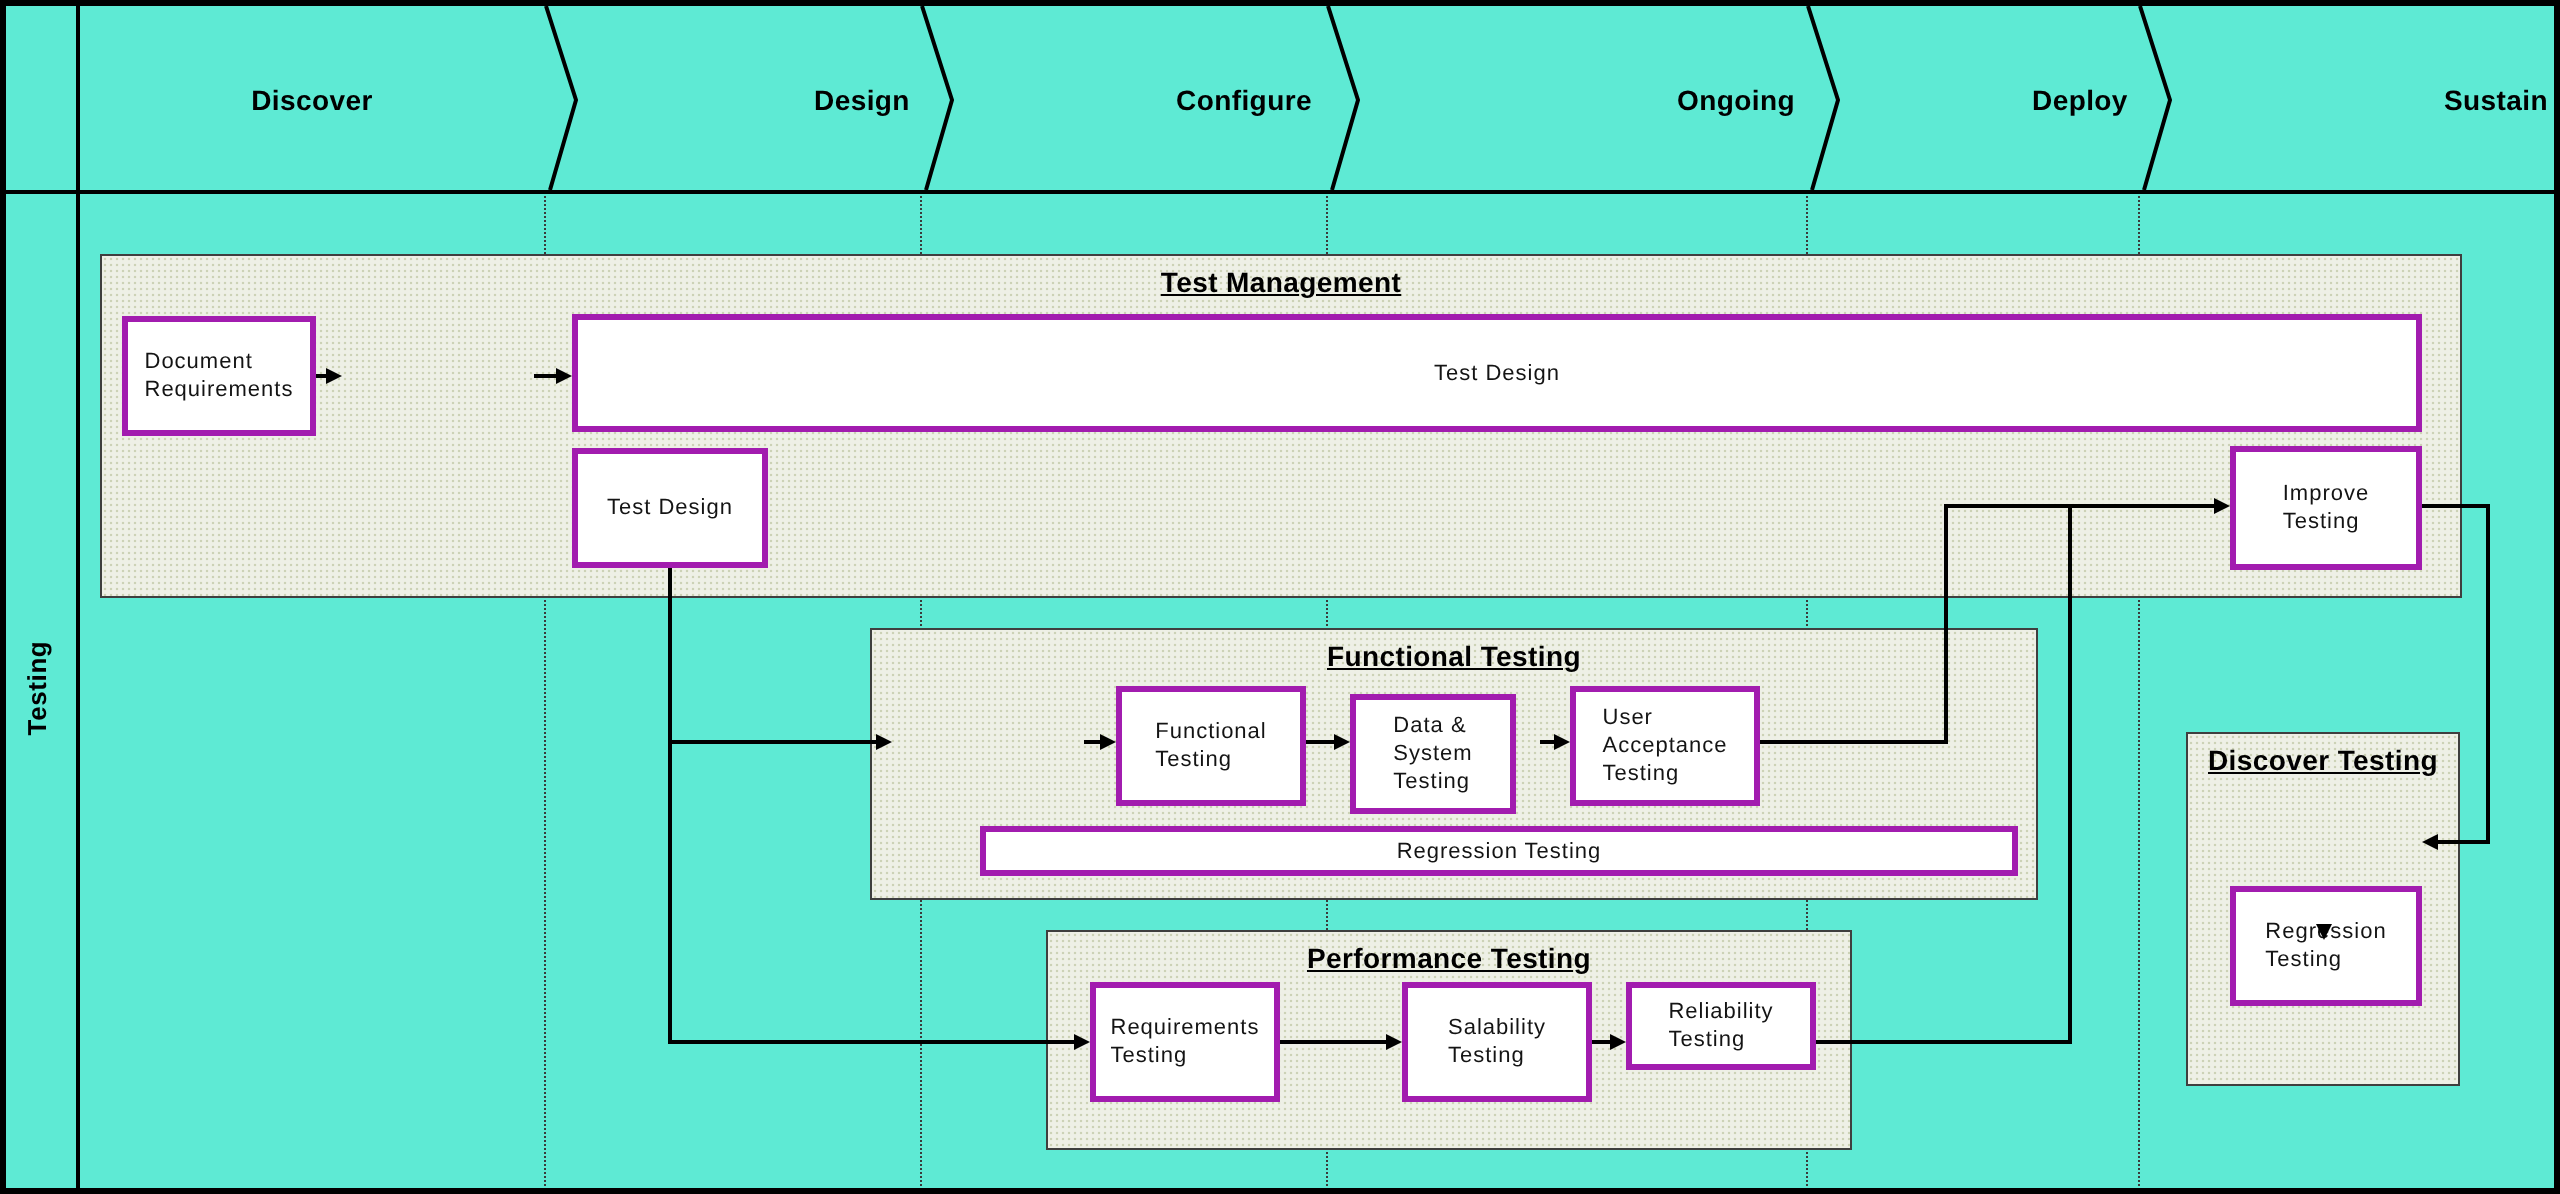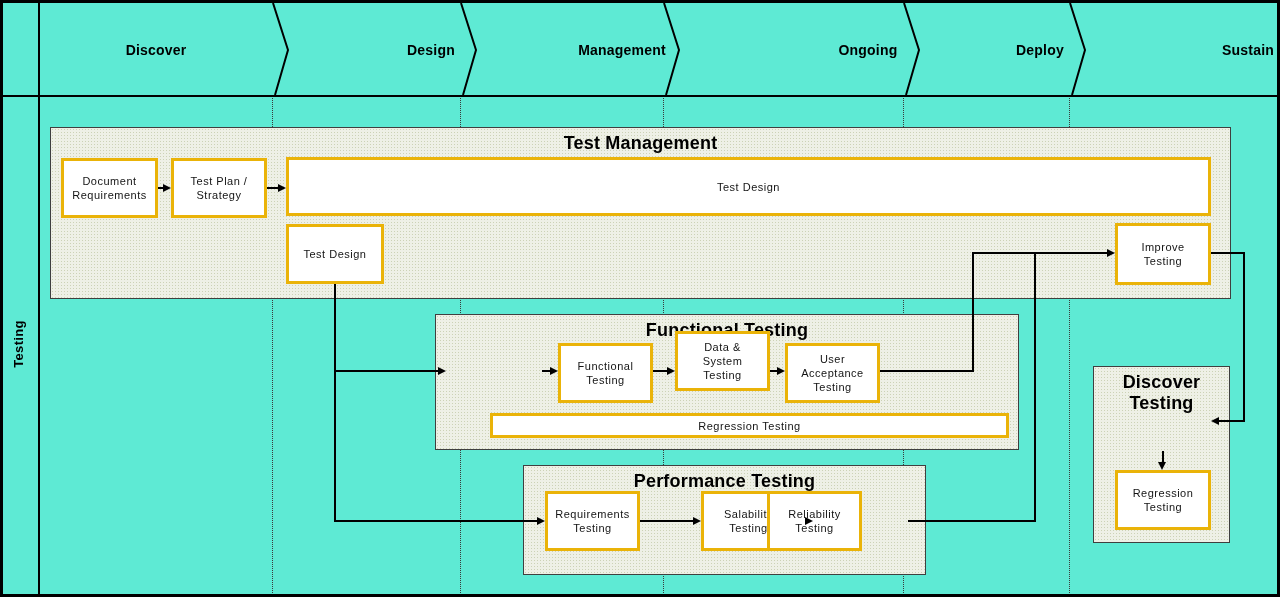--- a/index.html
+++ b/index.html
@@ -14,23 +14,23 @@
   .dotline{position:absolute;top:95px;height:499px;width:0;border-left:1px dotted #3a3a3a;z-index:0;}
   .phase-label{position:absolute;top:39px;width:130px;text-align:center;font-weight:bold;font-size:14px;letter-spacing:0.2px;z-index:3;}
   .lane-label{position:absolute;left:-44px;top:326px;width:120px;height:30px;line-height:30px;
     text-align:center;font-weight:bold;font-size:13px;letter-spacing:0.3px;
     transform:rotate(-90deg);z-index:3;}
   .group{position:absolute;box-sizing:border-box;border:1px solid #3f3f3f;z-index:1;
     background-color:#eef0e6;
     background-image:radial-gradient(#ccd2b6 0.7px,transparent 0.8px);
     background-size:3px 3px;}
   .group-title{position:absolute;top:5px;left:0;right:0;text-align:center;
-    font-weight:bold;font-size:18px;letter-spacing:0.2px;color:#000;}
-  .node{position:absolute;box-sizing:border-box;background:#fff;border:3px solid #eab308;
-    display:flex;align-items:center;justify-content:center;text-align:center;
+    font-weight:bold;font-size:14px;letter-spacing:0.2px;color:#000;text-decoration:underline;}
+  .node{position:absolute;box-sizing:border-box;background:#fff;border:3px solid #a21caf;
+    display:flex;align-items:center;justify-content:center;
     font-size:11px;line-height:14px;letter-spacing:0.5px;color:#141414;
     white-space:pre-line;z-index:5;}
   .arr{position:absolute;width:0;height:0;z-index:6;}
   .arr.right{border-left:8px solid #000;border-top:4px solid transparent;border-bottom:4px solid transparent;}
   .arr.left{border-right:8px solid #000;border-top:4px solid transparent;border-bottom:4px solid transparent;}
   .arr.down{border-top:8px solid #000;border-left:4px solid transparent;border-right:4px solid transparent;}
   svg.chevrons{position:absolute;left:0;top:0;z-index:2;}
 </style>
 </head>
 <body>
@@ -40,21 +40,21 @@
   <svg class="chevrons" width="1280" height="93">
     <polyline points="270,0 285,47 272,92" fill="none" stroke="#000" stroke-width="2"></polyline>
     <polyline points="458,0 473,47 460,92" fill="none" stroke="#000" stroke-width="2"></polyline>
     <polyline points="661,0 676,47 663,92" fill="none" stroke="#000" stroke-width="2"></polyline>
     <polyline points="901,0 916,47 903,92" fill="none" stroke="#000" stroke-width="2"></polyline>
     <polyline points="1067,0 1082,47 1069,92" fill="none" stroke="#000" stroke-width="2"></polyline>
   </svg>
 
   <div class="phase-label" style="left:88px">Discover</div>
   <div class="phase-label" style="left:363px">Design</div>
-  <div class="phase-label" style="left:554px">Management</div>
+  <div class="phase-label" style="left:554px">Configure</div>
   <div class="phase-label" style="left:800px">Ongoing</div>
   <div class="phase-label" style="left:972px">Deploy</div>
   <div class="phase-label" style="left:1180px">Sustain</div>
 
   <div class="frame-line" style="left:0;top:92px;width:1280px;height:2px"></div>
   <div class="frame-line" style="left:35px;top:0;width:2px;height:597px"></div>
 
   <div class="lane-label">Testing</div>
 
   <div class="dotline" style="left:269px"></div>
@@ -110,40 +110,38 @@
   <div class="hline" style="left:1208px;top:249px;width:34px;height:2px"></div>
   <div class="vline" style="left:1240px;top:249px;width:2px;height:170px"></div>
   <div class="hline" style="left:1216px;top:417px;width:25px;height:2px"></div>
   <div class="arr left" style="left:1208px;top:414px"></div>
 
   <div class="vline" style="left:1159px;top:448px;width:2px;height:12px"></div>
   <div class="arr down" style="left:1155px;top:459px"></div>
 
   <div class="node" style="left:58px;top:155px;width:97px;height:60px">Document
 Requirements</div>
-  <div class="node" style="left:168px;top:155px;width:96px;height:60px">Test Plan /
-Strategy</div>
   <div class="node" style="left:283px;top:154px;width:925px;height:59px">Test Design</div>
   <div class="node" style="left:283px;top:221px;width:98px;height:60px">Test Design</div>
   <div class="node" style="left:1112px;top:220px;width:96px;height:62px">Improve
 Testing</div>
 
   <div class="node" style="left:555px;top:340px;width:95px;height:60px">Functional
 Testing</div>
-  <div class="node" style="left:672px;top:328px;width:95px;height:60px">Data &amp;
+  <div class="node" style="left:672px;top:344px;width:83px;height:60px">Data &amp;
 System
 Testing</div>
   <div class="node" style="left:782px;top:340px;width:95px;height:60px">User
 Acceptance
 Testing</div>
   <div class="node" style="left:487px;top:410px;width:519px;height:25px">Regression Testing</div>
 
   <div class="node" style="left:542px;top:488px;width:95px;height:60px">Requirements
 Testing</div>
   <div class="node" style="left:698px;top:488px;width:95px;height:60px">Salability
 Testing</div>
-  <div class="node" style="left:764px;top:488px;width:95px;height:60px">Reliability
+  <div class="node" style="left:810px;top:488px;width:95px;height:44px">Reliability
 Testing</div>
 
-  <div class="node" style="left:1112px;top:467px;width:96px;height:60px">Regression
+  <div class="node" style="left:1112px;top:440px;width:96px;height:60px">Regression
 Testing</div>
 
 </div>
 
 </body></html>

